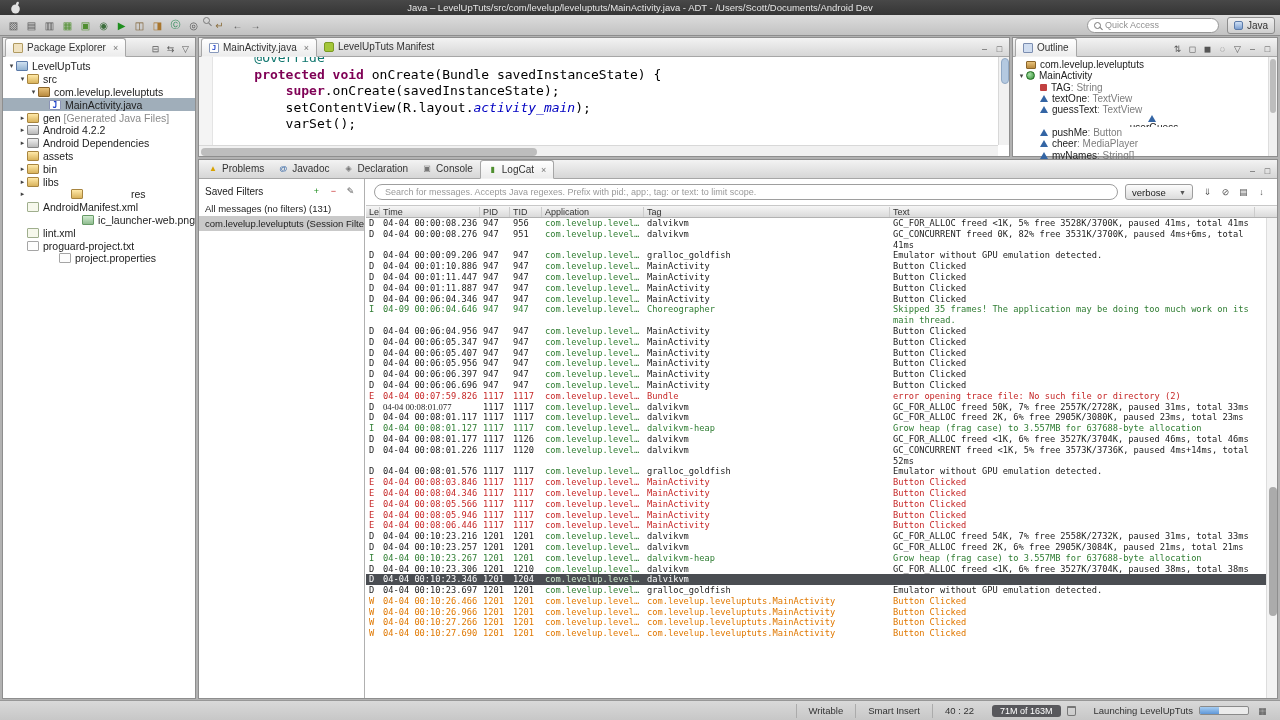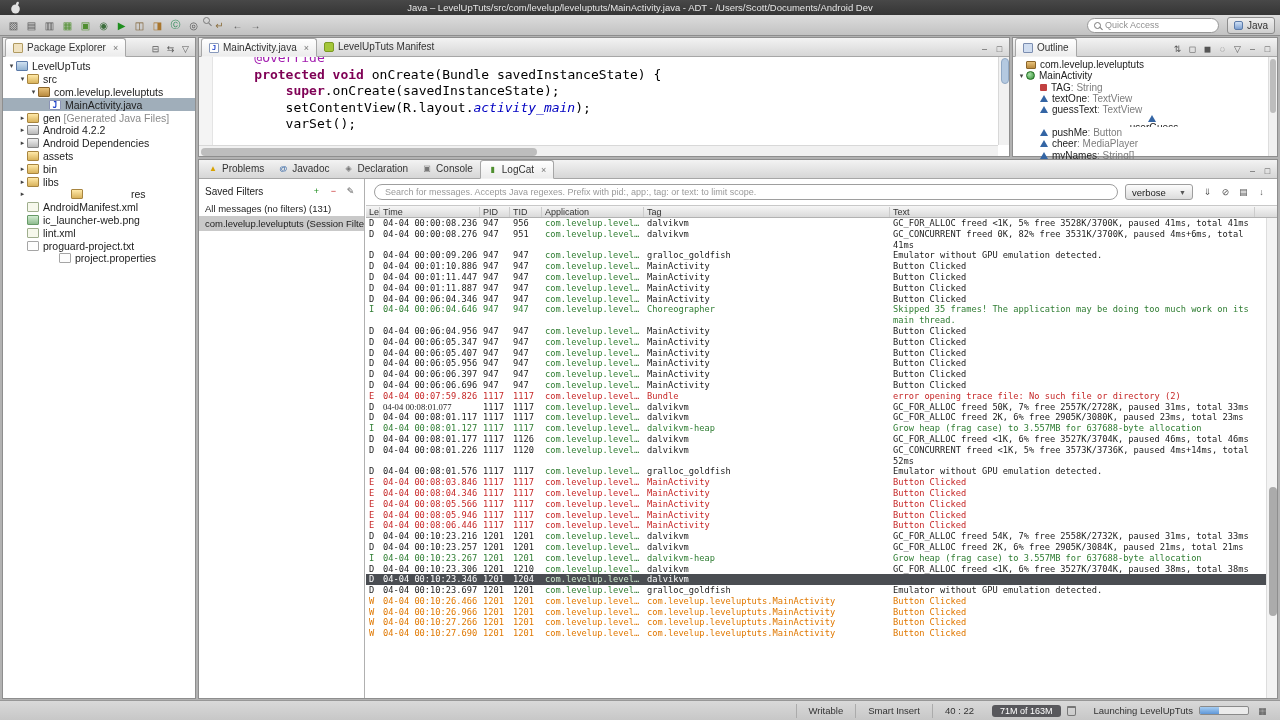--- a/index.html
+++ b/index.html
@@ -55,21 +55,21 @@
   .ti-txt{background:#fdfdfd;border:1px solid #a5a5a5}
   .tnote{color:#8a8a8a;margin-left:3px}
 
   
   #editor-panel{left:198px;top:37px;width:812px;height:120px}
   .codewrap{position:relative;height:90px;overflow:hidden;display:flex}
   .gutter{width:14px;background:#f4f4f4;border-right:1px solid #e4e4e4;flex:none}
   .code{font:13px/16.5px "DejaVu Sans Mono",monospace;white-space:pre;margin-top:-7px;padding-left:10px;color:#000}
   .code .kw{color:#7f0055;font-weight:bold}
   .code .field{color:#0000c0;font-style:italic}
-  .code .ann{color:#a21caf}
+  .code .ann{color:#0f766e}
   .ed-vscroll{position:absolute;right:0;top:19px;bottom:11px;width:11px;background:#f1f1f1;border-left:1px solid #d8d8d8}
   .ed-vthumb{position:absolute;top:1px;left:1.5px;width:8px;height:26px;border-radius:4px;background:#b4c9e0;border:1px solid #90a8c4}
   .ed-hscroll{position:absolute;left:0;right:11px;bottom:0;height:11px;background:#f1f1f1;border-top:1px solid #d8d8d8}
   .ed-hthumb{position:absolute;left:2px;top:1.5px;height:8px;width:42%;border-radius:4px;background:#bdbdbd}
 
   
   #outline-panel{left:1012px;top:37px;right:2px;height:120px}
   .olist{padding-top:2px;font-size:10px}
   .orow{display:flex;align-items:center;height:11.3px;white-space:nowrap;overflow:hidden}
   .oi{display:inline-block;margin-right:4px;flex:none}
@@ -225,21 +225,21 @@
       <div class="trow" style="padding-left: 15px; gap: 44px;">
         <span class="arrow">▸</span>
         <span class="ti ti-folder"></span>
         <span>res</span>
       </div>
       <div class="trow" style="padding-left: 15px;">
         <span class="arrow"></span>
         <span class="ti ti-xml"></span>
         <span>AndroidManifest.xml</span>
       </div>
-      <div class="trow" style="padding-left: 15px;">
+      <div class="trow" style="padding-left: 15px; justify-content: flex-end;">
         <span class="arrow"></span>
         <span class="ti ti-png"></span>
         <span>ic_launcher-web.png</span>
       </div>
       <div class="trow" style="padding-left: 15px;">
         <span class="arrow"></span>
         <span class="ti ti-xml"></span>
         <span>lint.xml</span>
       </div>
       <div class="trow" style="padding-left: 15px;">
@@ -486,21 +486,21 @@
             <span class="lc lc-lvl" style="color: rgb(28, 28, 28);">D</span>
             <span class="lc lc-time" style="color: rgb(28, 28, 28);">04-04 00:06:04.346</span>
             <span class="lc lc-pid" style="color: rgb(28, 28, 28);">947</span>
             <span class="lc lc-tid" style="color: rgb(28, 28, 28);">947</span>
             <span class="lc lc-app" style="color: rgb(47, 125, 50);">com.levelup.level…</span>
             <span class="lc lc-tag" style="color: rgb(28, 28, 28);">MainActivity</span>
             <span class="lc lc-text" style="color: rgb(28, 28, 28);">Button Clicked</span>
           </div>
           <div class="log-row">
             <span class="lc lc-lvl" style="color: rgb(47, 125, 50);">I</span>
-            <span class="lc lc-time" style="color: rgb(47, 125, 50);">04-04 00:06:04.646</span>
+            <span class="lc lc-time" style="color: rgb(47, 125, 50);">04-09 00:06:04.646</span>
             <span class="lc lc-pid" style="color: rgb(47, 125, 50);">947</span>
             <span class="lc lc-tid" style="color: rgb(47, 125, 50);">947</span>
             <span class="lc lc-app" style="color: rgb(47, 125, 50);">com.levelup.level…</span>
             <span class="lc lc-tag" style="color: rgb(47, 125, 50);">Choreographer</span>
             <span class="lc lc-text" style="color: rgb(47, 125, 50);">Skipped 35 frames!  The application may be doing too much work on its main thread.</span>
           </div>
           <div class="log-row">
             <span class="lc lc-lvl" style="color: rgb(28, 28, 28);">D</span>
             <span class="lc lc-time" style="color: rgb(28, 28, 28);">04-04 00:06:04.956</span>
             <span class="lc lc-pid" style="color: rgb(28, 28, 28);">947</span>

